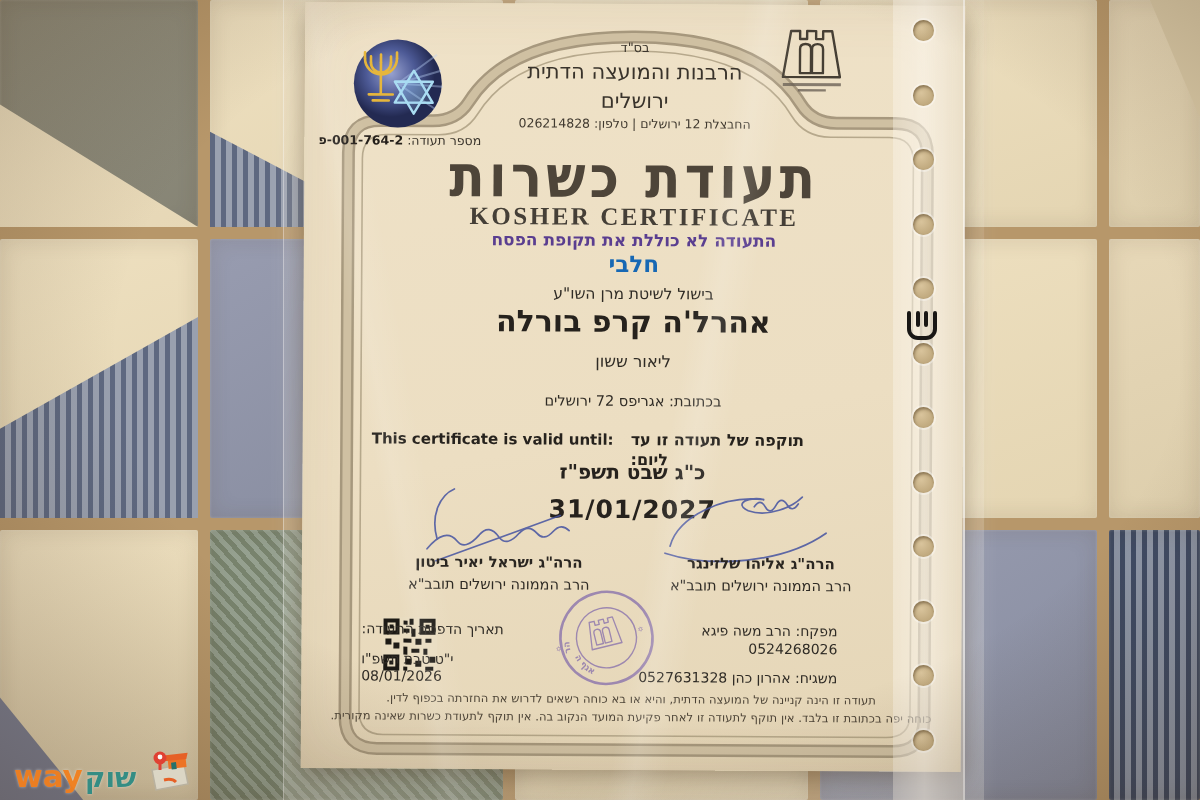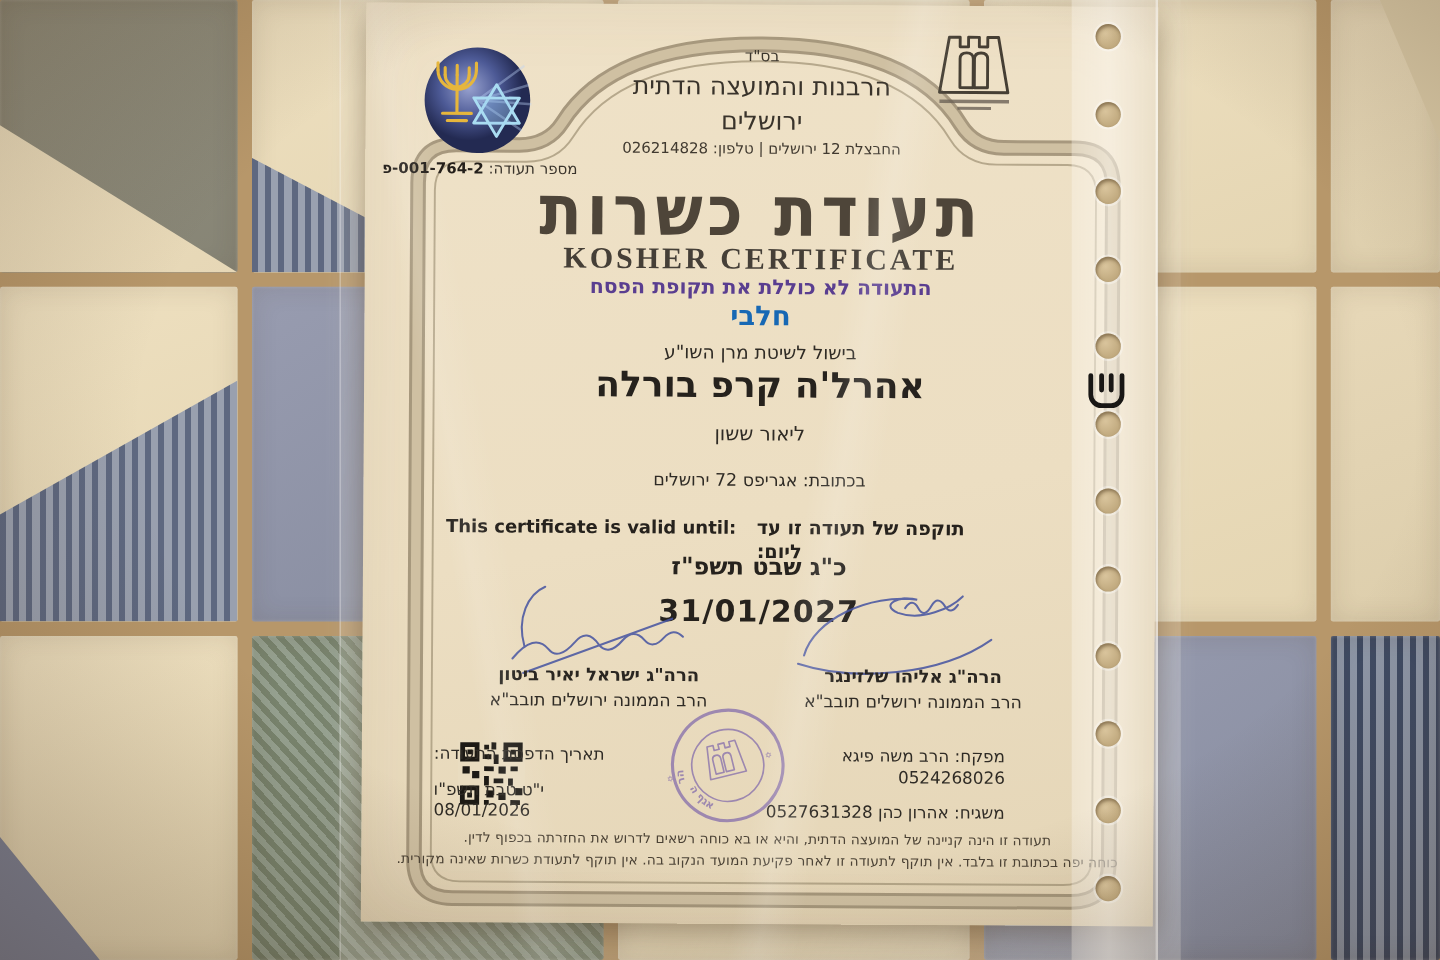--- a/index.html
+++ b/index.html
@@ -251,14 +251,28 @@
     <g stroke="#191715" stroke-width="4" fill="none" stroke-linecap="round">
       <path d="M6 9 v16 a9 9 0 0 0 9 9 h8 a9 9 0 0 0 9 -9 v-16"></path>
       <path d="M15 9 v12 M23 9 v12"></path>
     </g>
   </svg>
   <div class="abs sheen" style="left:283px;top:-6px;width:700px;height:812px;"></div>
 
   <div class="abs" style="left:0;top:0;width:1200px;height:800px;pointer-events:none;
        background:radial-gradient(ellipse at 54% 44%, rgba(0,0,0,0) 58%, rgba(60,38,16,.30) 100%);"></div>
 
+  <div class="abs" style="left:14px;top:742px;display:flex;align-items:flex-end;gap:2px;opacity:.95">
+    <span style="font-size:31px;font-weight:bold;color:#f2801e;line-height:1;text-shadow:0 0 3px rgba(255,255,255,.5)">way</span>
+    <span style="font-size:28px;font-weight:bold;color:#2e8c84;line-height:1.05;text-shadow:0 0 3px rgba(255,255,255,.5)">שוק</span>
+    <svg width="50" height="50" viewBox="0 0 50 50" style="margin-left:4px">
+      <path d="M10 28 L42 22 L46 42 L14 48 Z" fill="#ddd8c8" stroke="#b9b2a0" stroke-width="1.5"></path>
+      <path d="M22 38 q8 -2 12 2" fill="none" stroke="#e85c20" stroke-width="3"></path>
+      <rect x="26" y="14" width="18" height="12" fill="#f07020" transform="rotate(-6 35 20)"></rect>
+      <path d="M24 12 h22 l-2 6 h-22 Z" fill="#e85c20" transform="rotate(-6 35 15)"></path>
+      <rect x="29" y="20" width="5" height="7" fill="#1f6e68" transform="rotate(-6 35 20)"></rect>
+      <circle cx="18" cy="16" r="6.5" fill="#e23b2e"></circle>
+      <circle cx="18" cy="15" r="2.4" fill="#fff"></circle>
+      <path d="M18 22 L18 28" stroke="#e23b2e" stroke-width="3"></path>
+    </svg>
+  </div>
 
 </div>
 
 </body></html>

